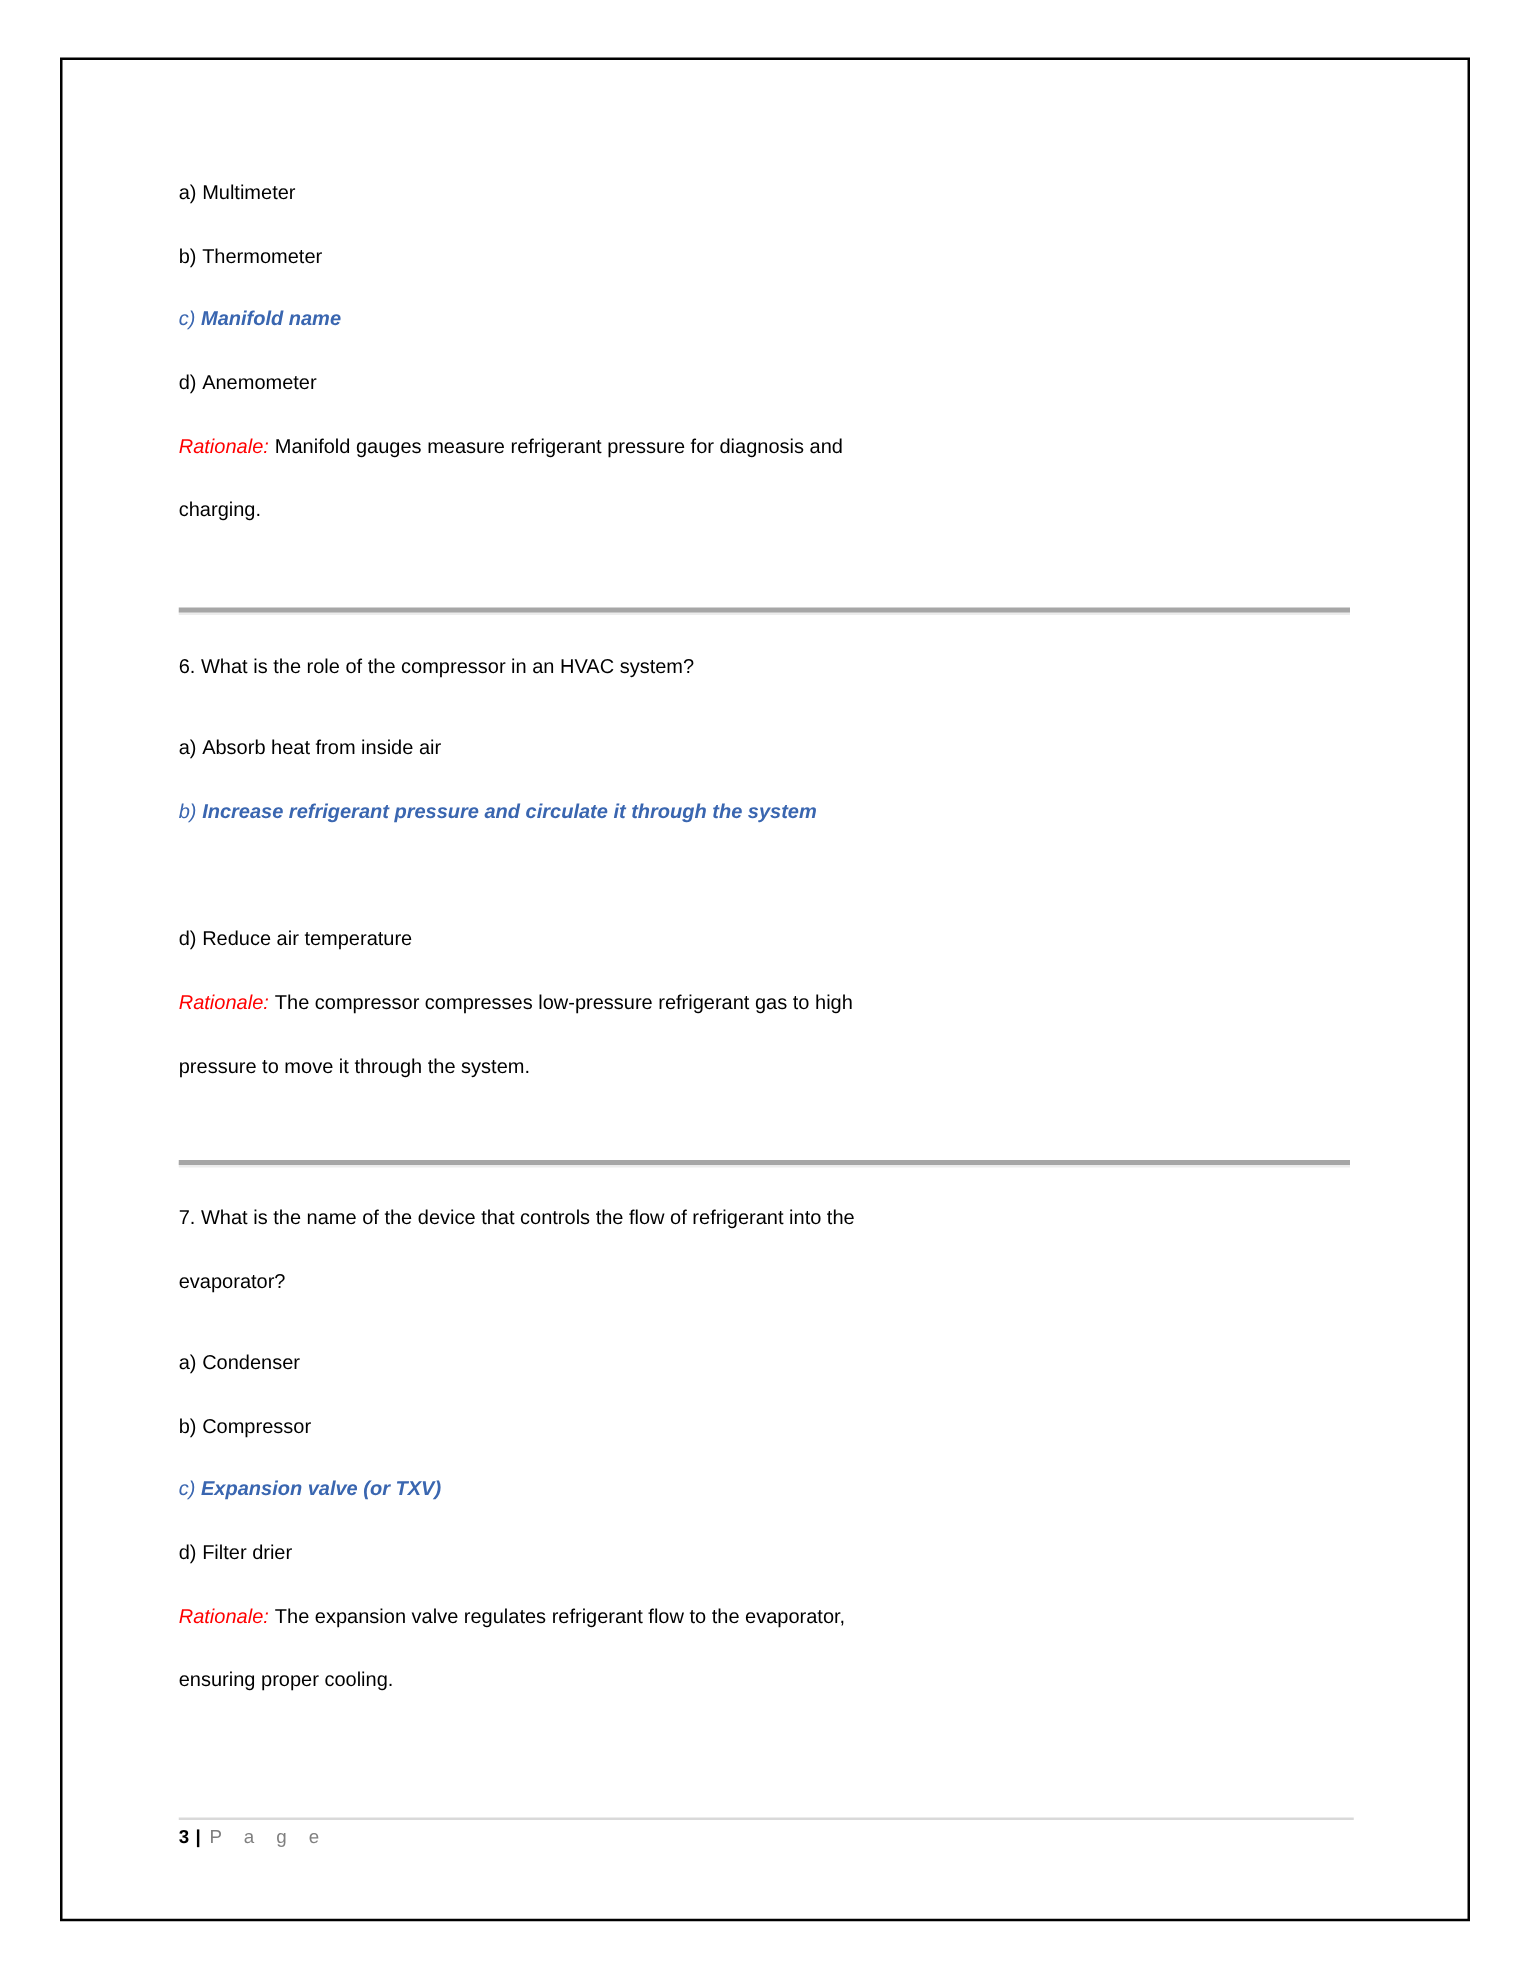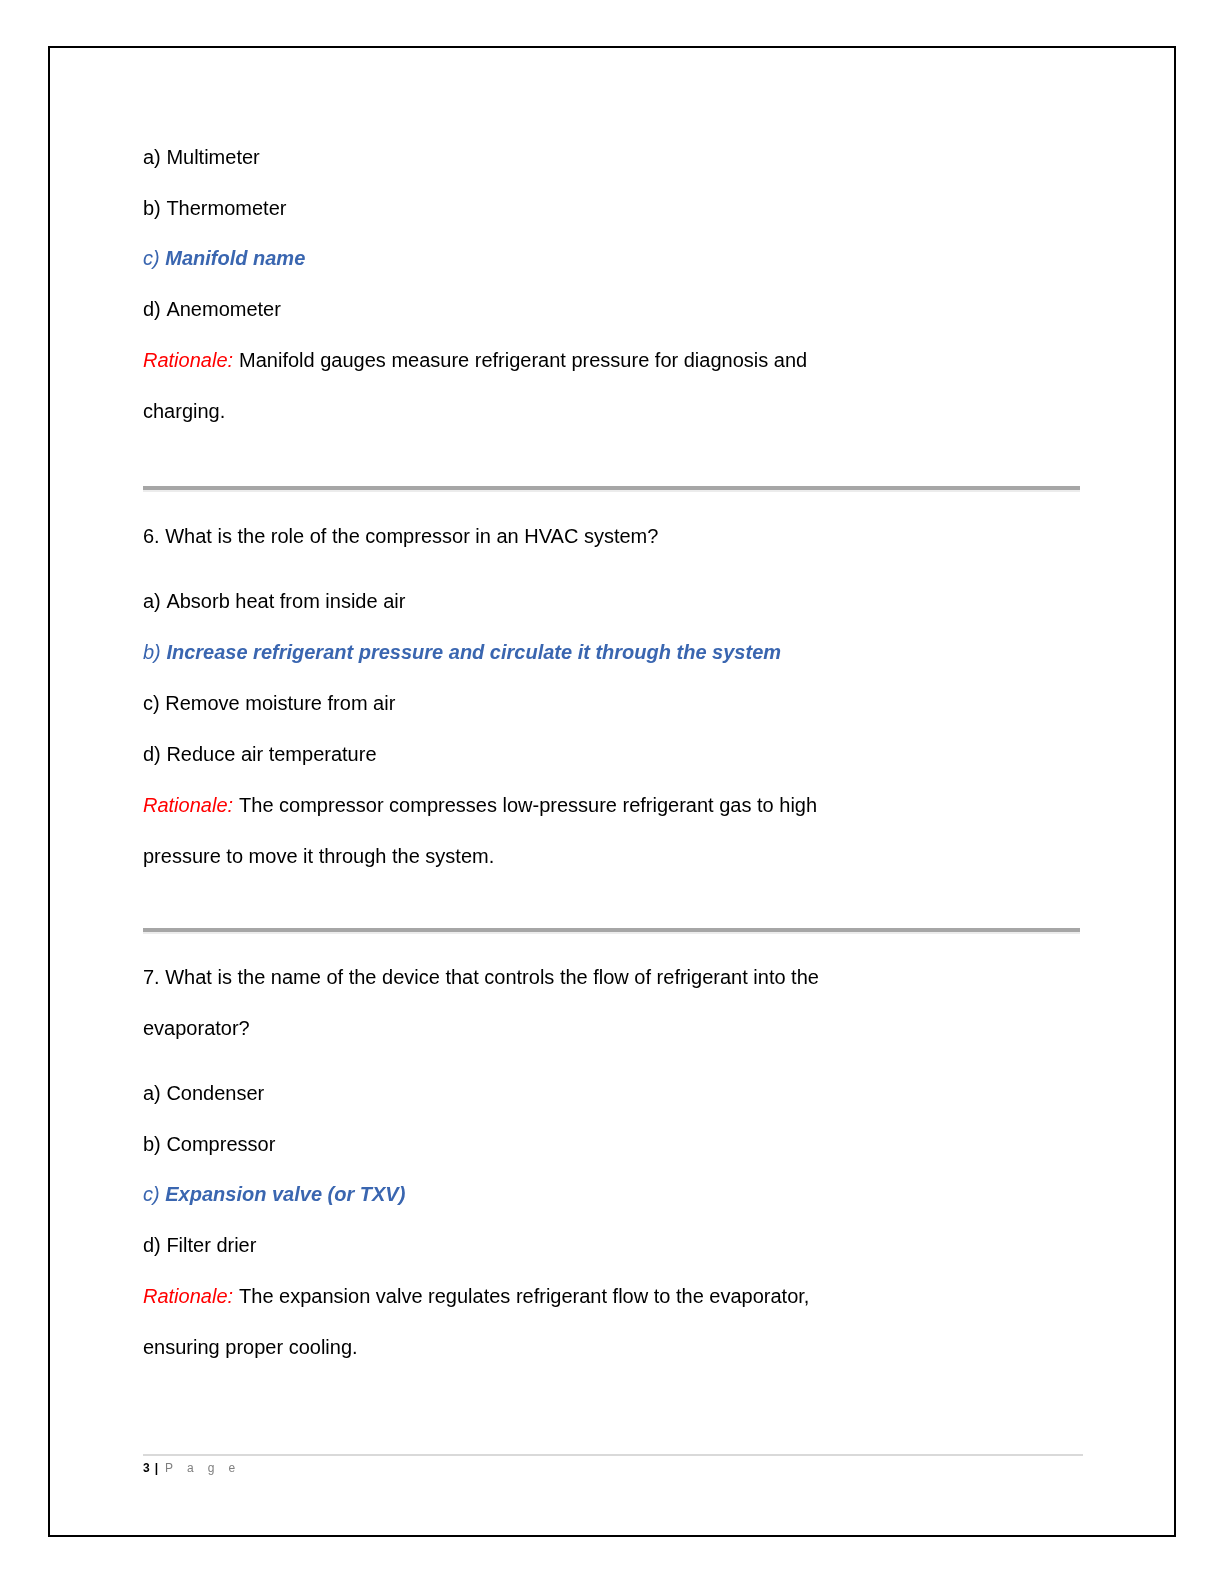--- a/index.html
+++ b/index.html
@@ -22,21 +22,21 @@
     width: 1128px;
     height: 1491px;
     border: 2px solid #000000;
     box-sizing: border-box;
     background: #ffffff;
   }
   .line {
     position: absolute;
     left: 143px;
     width: 960px;
-    font-size: 20px;
+    font-size: 16px;
     color: #000000;
     white-space: nowrap;
   }
   .heading { font-weight: normal; }
   .prefix { margin-right: 0.28em; }
   .answer { color: #3A66B0; font-style: italic; }
   .answer .prefix { font-weight: normal; }
   .answer .opt-text { font-weight: bold; }
   .rationale-label {
     color: #FF0000;
@@ -56,21 +56,21 @@
     position: absolute;
     left: 143px;
     width: 940px;
     height: 2px;
     background: #d9d9d9;
   }
   .footer-text {
     position: absolute;
     left: 143px;
     top: 1461px;
-    font-size: 12px;
+    font-size: 15px;
     white-space: nowrap;
   }
   .footer-num { font-weight: bold; color: #000000; }
   .footer-pipe { font-weight: bold; color: #000000; margin: 0 7px 0 5px; }
   .footer-label { color: #7f7f7f; letter-spacing: 0.45em; }
 </style>
 </head>
 <body>
 
 <div class="screen">
@@ -81,21 +81,20 @@
   <div class="line answer" style="top:247px"><span class="prefix">c)</span><span class="opt-text">Manifold name</span></div>
   <div class="line" style="top:298px"><span class="prefix">d)</span><span class="opt-text">Anemometer</span></div>
   <div class="line" style="top:349px"><span class="rationale-label">Rationale:</span><span>Manifold gauges measure refrigerant pressure for diagnosis and</span></div>
   <div class="line" style="top:400px"><span>charging.</span></div>
 
   <div class="divider" style="top:486px"></div>
 
   <div class="line heading" style="top:525px"><span>6. What is the role of the compressor in an HVAC system?</span></div>
   <div class="line" style="top:590px"><span class="prefix">a)</span><span class="opt-text">Absorb heat from inside air</span></div>
   <div class="line answer" style="top:641px"><span class="prefix">b)</span><span class="opt-text">Increase refrigerant pressure and circulate it through the system</span></div>
-  <div class="line" style="top:692px"><span class="prefix">c)</span><span class="opt-text">Remove moisture from air</span></div>
   <div class="line" style="top:743px"><span class="prefix">d)</span><span class="opt-text">Reduce air temperature</span></div>
   <div class="line" style="top:794px"><span class="rationale-label">Rationale:</span><span>The compressor compresses low-pressure refrigerant gas to high</span></div>
   <div class="line" style="top:845px"><span>pressure to move it through the system.</span></div>
 
   <div class="divider" style="top:928px"></div>
 
   <div class="line heading" style="top:966px"><span>7. What is the name of the device that controls the flow of refrigerant into the</span></div>
   <div class="line heading" style="top:1017px"><span>evaporator?</span></div>
   <div class="line" style="top:1082px"><span class="prefix">a)</span><span class="opt-text">Condenser</span></div>
   <div class="line" style="top:1133px"><span class="prefix">b)</span><span class="opt-text">Compressor</span></div>

